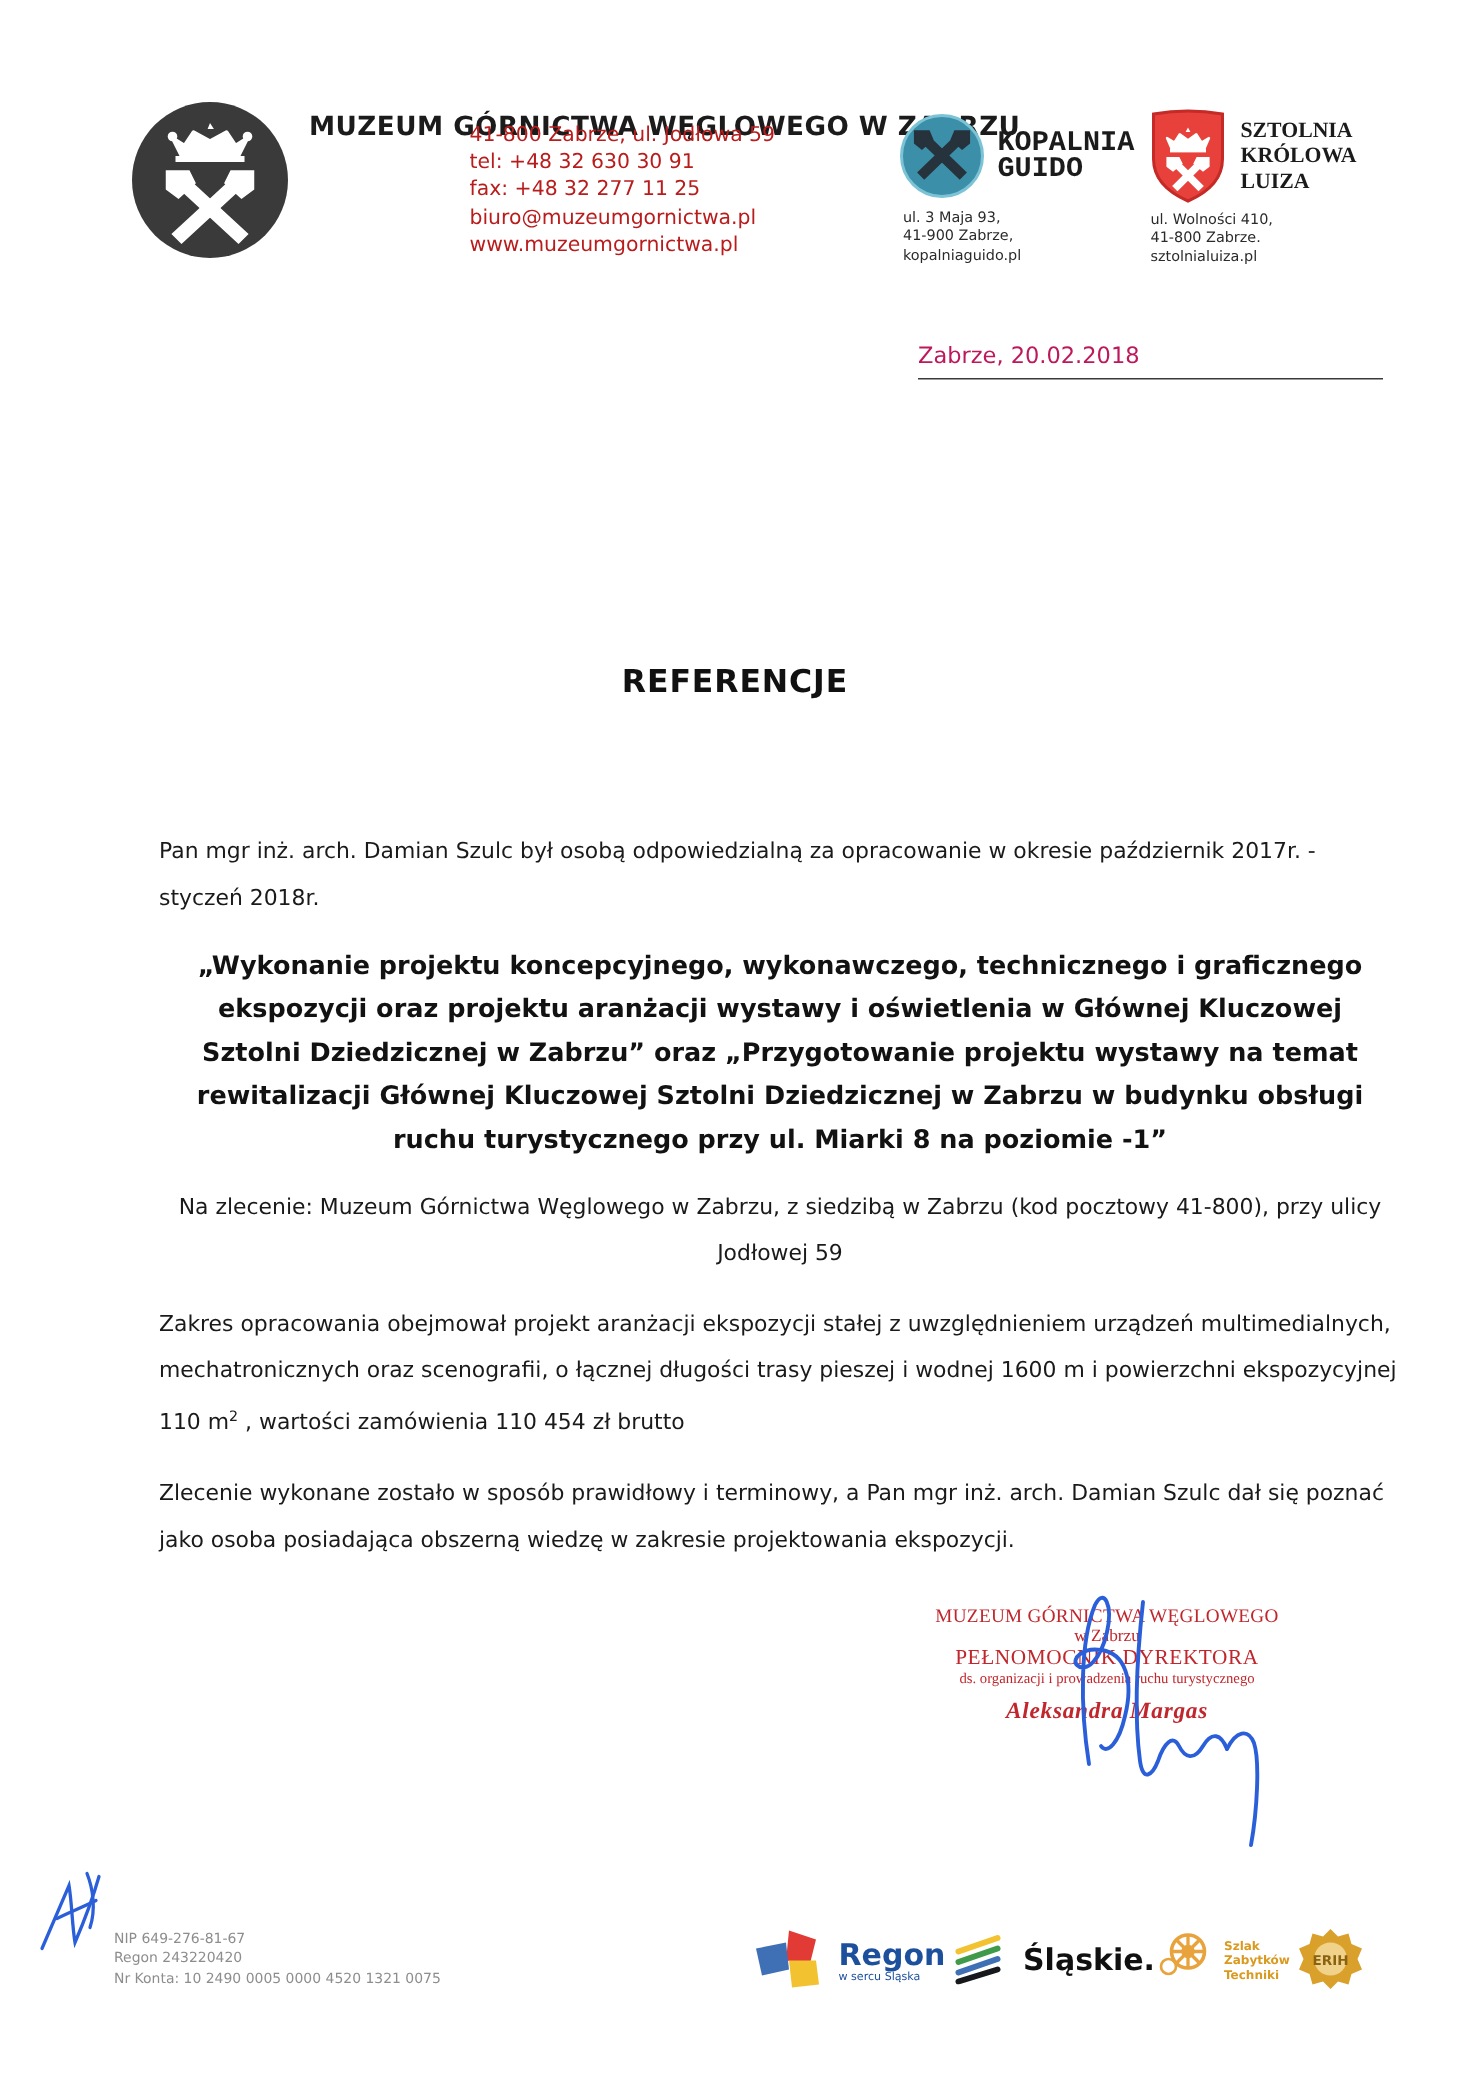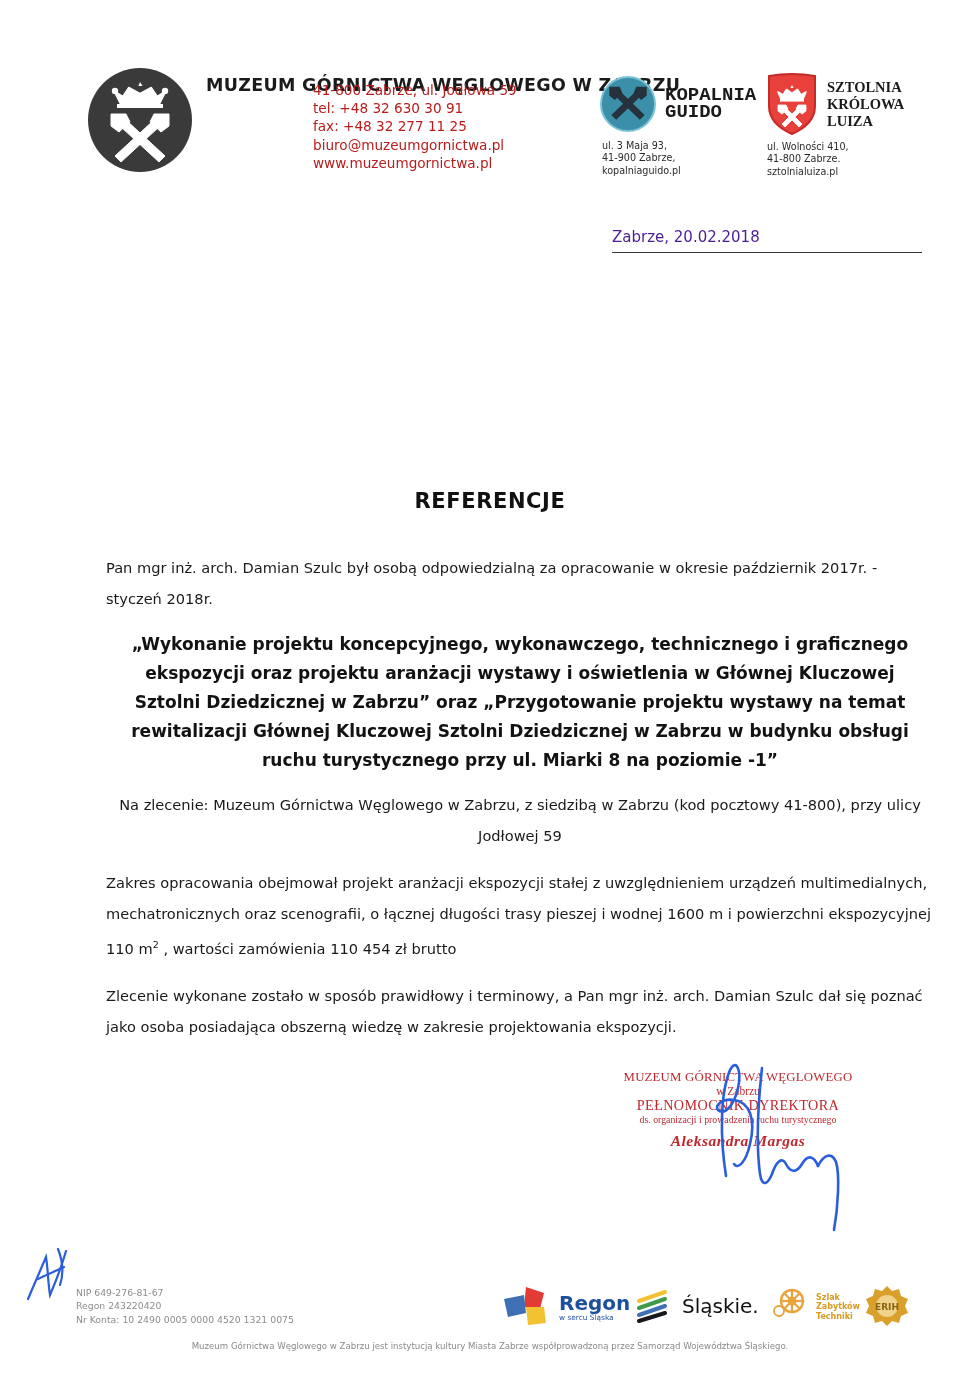--- a/index.html
+++ b/index.html
@@ -134,40 +134,39 @@
 
   
   .date-block {
     position: absolute;
     left: 612px; top: 228px;
     width: 310px;
   }
   .date-text {
     font-family: "DejaVu Sans", sans-serif;
     font-size: 15px;
-    color: #4c1d95;
+    color: #be185d;
     padding-bottom: 6px;
   }
   .date-rule {
     border-bottom: 1px solid #3a3a3a;
     width: 310px;
   }
 
   
   .doc-title {
     position: absolute;
     left: 0; top: 442px;
     width: 980px;
     text-align: center;
     font-family: "DejaVu Sans", sans-serif;
     font-weight: bold;
     font-size: 21px;
     letter-spacing: 0.6px;
     color: #111111;
-    margin-top: 47px;
   }
 
   
   .body-wrap {
     position: absolute;
     left: 86px; top: 552px;
     width: 828px;
     margin-left: 20px;
   }
   p.para {
@@ -274,21 +273,21 @@
     font-size: 7.4px;
     color: #1c4f9c;
     line-height: 9px;
   }
   .fl-slaskie {
     position: absolute; left: 135px; top: 6px;
     display: flex; align-items: center;
   }
   .slaskie-word {
     font-family: "DejaVu Sans", sans-serif;
-    font-weight: normal;
+    font-weight: bold;
     font-size: 20px;
     color: #101010;
     margin-left: 7px;
   }
   .fl-szlak {
     position: absolute; left: 272px; top: 2px;
     display: flex; align-items: flex-end;
   }
   .szlak-word {
     font-family: "DejaVu Sans", sans-serif;
@@ -485,15 +484,14 @@
       <svg width="44" height="42" viewBox="0 0 44 42">
         <g fill="#d9a12c">
           <path d="M22 1 L27 6 L34 4 L36 11 L43 14 L40 21 L43 28 L36 31 L34 38 L27 36 L22 41 L17 36 L10 38 L8 31 L1 28 L4 21 L1 14 L8 11 L10 4 L17 6 Z"></path>
         </g>
         <circle cx="22" cy="21" r="11" fill="#f0d28a"></circle>
         <text x="22" y="25" font-family="DejaVu Sans, sans-serif" font-size="9" font-weight="bold" fill="#8a6310" text-anchor="middle">ERIH</text>
       </svg>
     </div>
   </div>
 
-  <div class="footer-note">Muzeum Górnictwa Węglowego w Zabrzu jest instytucją kultury Miasta Zabrze współprowadzoną przez Samorząd Województwa Śląskiego.</div>
 
 </div>
 
 </body></html>

